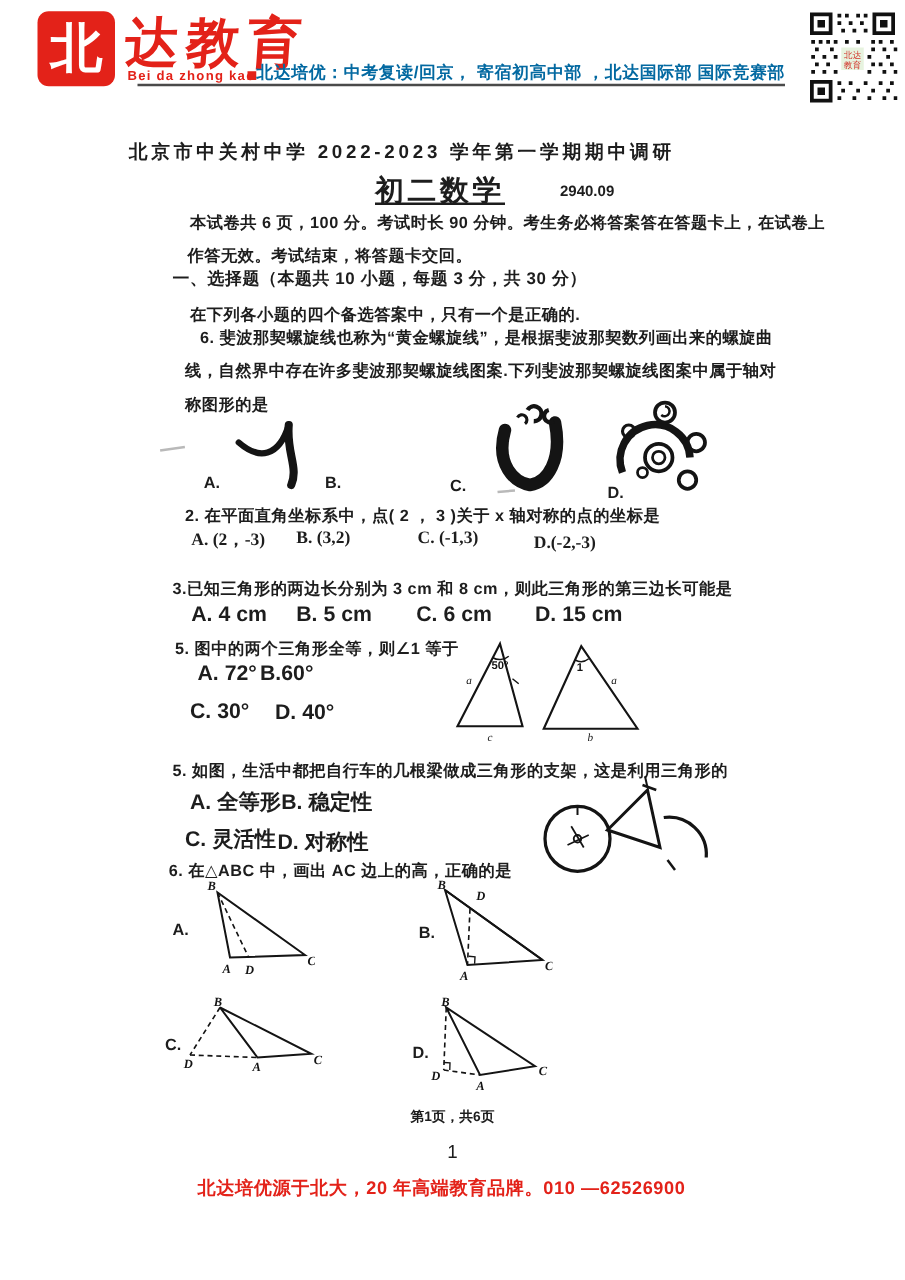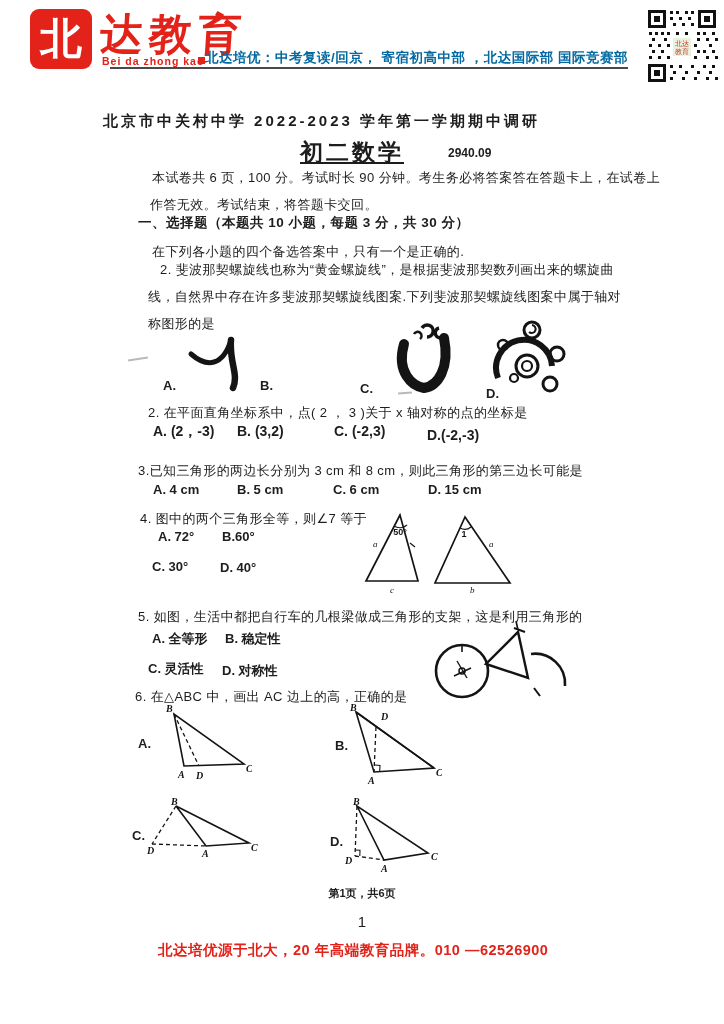--- a/index.html
+++ b/index.html
@@ -16,26 +16,26 @@
   .brand{left:100px;top:6px;font-size:43px;font-weight:bold;color:#e32219;letter-spacing:6px;
          font-family:"Liberation Serif","DejaVu Serif",serif;transform:skewX(-4deg);}
   .romanized{left:102px;top:55px;font-size:10.5px;font-weight:bold;color:#e32219;letter-spacing:1px;}
   .logo-bullet{left:198px;top:57px;width:7px;height:7px;background:#e32219;}
   .tagline{left:205px;top:49px;font-size:13.5px;font-weight:bold;color:#0369a1;letter-spacing:0.5px;}
   .rule{left:110px;top:67px;width:518px;height:2px;background:#4a4a4a;}
   
   .title{left:0;top:112px;width:643px;text-align:center;font-size:15px;font-weight:bold;letter-spacing:3px;}
   .subject{left:300px;top:137px;font-size:23px;font-weight:bold;letter-spacing:3px;text-decoration:underline;}
   .exam-date{left:448px;top:146px;font-size:12px;font-weight:bold;}
-  .bodyline{font-size:13px;font-weight:400;letter-spacing:0.4px;line-height:27px;}
+  .bodyline{font-size:13px;font-weight:700;letter-spacing:0.4px;line-height:27px;}
   .sec-head{left:138px;top:214px;font-size:13.5px;font-weight:bold;letter-spacing:0.5px;}
   .note{left:152px;top:238px;}
   .qtext{white-space:nowrap;}
-  .opt{position:absolute;font-size:13px;font-weight:600;}
-  .coord{font-size:14px;}
+  .opt{position:absolute;font-size:17px;font-weight:600;}
+  .coord{font-size:14px;font-family:Liberation Serif, serif;}
   .figlabel{position:absolute;font-size:13px;font-weight:600;}
   svg{display:block;}
   svg line,svg path,svg polyline,svg polygon,svg circle{stroke:#141414;fill:none;}
   .vlab{font-size:10px;font-style:italic;font-weight:bold;fill:#141414;stroke:none;
         font-family:"Liberation Serif","DejaVu Serif",serif;}
   .slab{font-size:9px;font-style:italic;fill:#141414;stroke:none;
         font-family:"Liberation Serif","DejaVu Serif",serif;}
   .alab{font-size:9px;font-weight:bold;fill:#141414;stroke:none;}
   .footer-page{left:0;top:886px;width:724px;text-align:center;font-size:11px;font-weight:bold;}
   .page-num{left:0;top:913px;width:724px;text-align:center;font-size:15px;}
@@ -133,21 +133,21 @@
 <div class="abs title">北京市中关村中学 2022-2023 学年第一学期期中调研</div>
 <div class="abs subject">初二数学</div>
 <div class="abs exam-date">2940.09</div>
 
 <div class="abs bodyline" style="left:152px;top:164px">本试卷共 6 页，100 分。考试时长 90 分钟。考生务必将答案答在答题卡上，在试卷上</div>
 <div class="abs bodyline" style="left:150px;top:191px">作答无效。考试结束，将答题卡交回。</div>
 
 <div class="abs sec-head">一、选择题（本题共 10 小题，每题 3 分，共 30 分）</div>
 <div class="abs bodyline note">在下列各小题的四个备选答案中，只有一个是正确的.</div>
 
-<div class="abs bodyline qtext" style="left:160px;top:256px">2.  斐波那契螺旋线也称为“黄金螺旋线”，是根据斐波那契数列画出来的螺旋曲</div>
+<div class="abs bodyline qtext" style="left:160px;top:256px">6.  斐波那契螺旋线也称为“黄金螺旋线”，是根据斐波那契数列画出来的螺旋曲</div>
 <div class="abs bodyline qtext" style="left:148px;top:283px">线，自然界中存在许多斐波那契螺旋线图案.下列斐波那契螺旋线图案中属于轴对</div>
 <div class="abs bodyline qtext" style="left:148px;top:310px">称图形的是</div>
 
 <svg class="abs" style="left:187px;top:330px" width="62" height="62" viewBox="0 0 62 62">
   <path d="M4,24 C20,38 36,36 44,10" stroke-width="5" stroke-linecap="round"></path>
   <path d="M44,10 C42,32 52,44 46,58" stroke-width="6.5" stroke-linecap="round"></path>
 </svg>
 
 <svg class="abs" style="left:392px;top:322px" width="62" height="72" viewBox="0 0 62 72">
   <path d="M12,22 C4,50 20,64 32,66 C46,64 58,46 52,16" stroke-width="10" stroke-linecap="round"></path>
@@ -168,32 +168,32 @@
   <circle cx="24" cy="58" r="4" stroke-width="2.2"></circle>
 </svg>
 <span class="figlabel" style="left:163px;top:378px">A.</span>
 <span class="figlabel" style="left:260px;top:378px">B.</span>
 <span class="figlabel" style="left:360px;top:381px">C.</span>
 <span class="figlabel" style="left:486px;top:386px">D.</span>
 
 <div class="abs bodyline qtext" style="left:148px;top:399px">2. 在平面直角坐标系中，点( 2 ， 3 )关于 x 轴对称的点的坐标是</div>
 <span class="opt coord" style="left:153px;top:423px">A. (2，-3)</span>
 <span class="opt coord" style="left:237px;top:423px">B. (3,2)</span>
-<span class="opt coord" style="left:334px;top:423px">C. (-2,3)</span>
+<span class="opt coord" style="left:334px;top:423px">C. (-1,3)</span>
 <span class="opt coord" style="left:427px;top:427px">D.(-2,-3)</span>
 
 <div class="abs bodyline qtext" style="left:138px;top:457px">3.已知三角形的两边长分别为 3 cm 和 8 cm，则此三角形的第三边长可能是</div>
 <span class="opt" style="left:153px;top:482px">A.  4 cm</span>
 <span class="opt" style="left:237px;top:482px">B. 5 cm</span>
 <span class="opt" style="left:333px;top:482px">C. 6 cm</span>
 <span class="opt" style="left:428px;top:482px">D. 15 cm</span>
 
-<div class="abs bodyline qtext" style="left:140px;top:505px">4. 图中的两个三角形全等，则∠7 等于</div>
+<div class="abs bodyline qtext" style="left:140px;top:505px">5. 图中的两个三角形全等，则∠1 等于</div>
 <span class="opt" style="left:158px;top:529px">A. 72°</span>
-<span class="opt" style="left:222px;top:529px">B.60°</span>
+<span class="opt" style="left:208px;top:529px">B.60°</span>
 <span class="opt" style="left:152px;top:559px">C. 30°</span>
 <span class="opt" style="left:220px;top:560px">D. 40°</span>
 
 <svg class="abs" style="left:358px;top:505px" width="180" height="90" viewBox="0 0 180 90">
   <polygon points="42,10 8,76 60,76" stroke-width="1.7"></polygon>
   <path d="M36,21 A11,11 0 0 0 49,20" stroke-width="1.2"></path>
   <line x1="52" y1="38" x2="57" y2="42" stroke-width="1.2"></line>
   <text class="alab" x="42" y="30" text-anchor="middle">50°</text>
   <text class="slab" x="15" y="42">a</text>
   <text class="slab" x="32" y="88">c</text>

